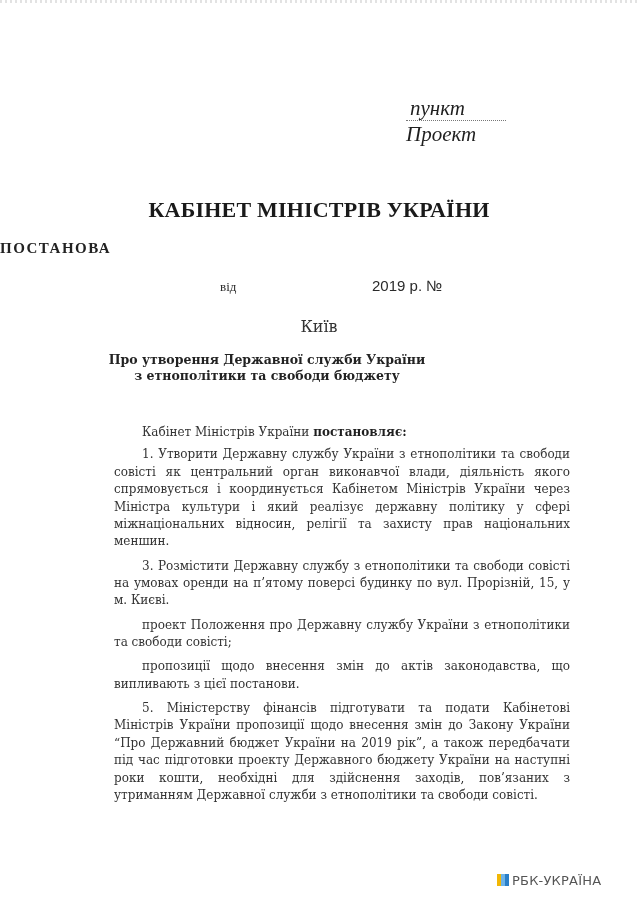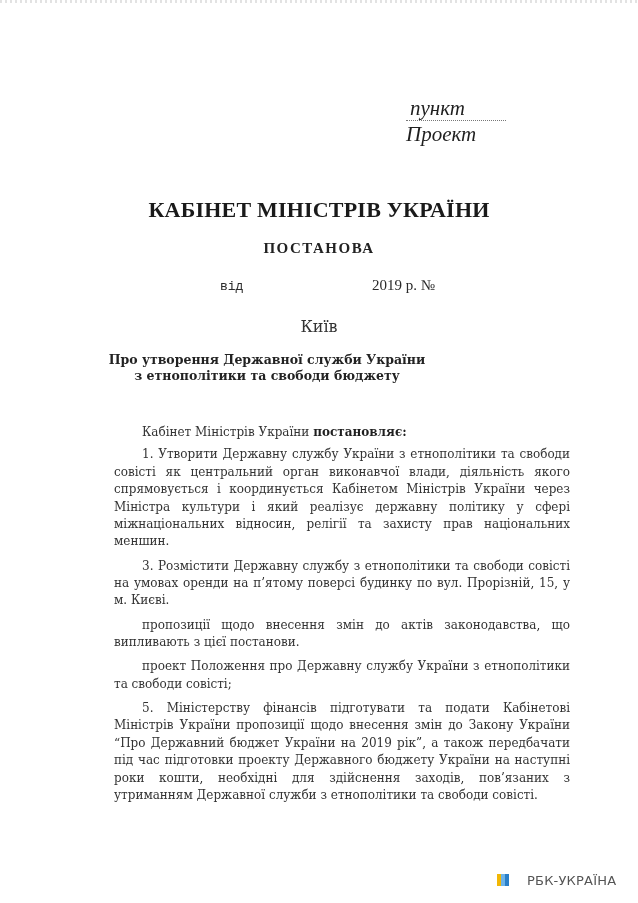--- a/index.html
+++ b/index.html
@@ -8,33 +8,33 @@
     font-family: "DejaVu Serif", "Liberation Serif", serif; color: #2a2a2a;
   }
   .scan-edge { position: absolute; left: 0; top: 0; width: 638px; height: 3px;
     background: repeating-linear-gradient(90deg, #cfcfcf 0 2px, transparent 2px 5px); opacity: .6; }
   .stamp { position: absolute; left: 406px; top: 96px; font-family: "Liberation Serif", serif;
     font-style: italic; font-size: 21px; color: #1f1f1f; line-height: 24px; }
   .stamp .line1 { position: absolute; left: 4px; top: 0; width: 90px; }
   .stamp .line2 { position: absolute; left: 0; top: 24px; width: 100px; border-top: 1px dotted #777; padding-top: 1px; }
   .org { position: absolute; left: 0; width: 638px; top: 197px; text-align: center;
     font-family: "Liberation Serif", serif; font-weight: bold; font-size: 22px; color: #1a1a1a; letter-spacing: 0.2px; }
-  .doctype { position: absolute; left: 0; width: 638px; top: 240px; text-align: center;
+  .doctype { position: absolute; left: 0; width: 638px; top: 240px; 
     font-family: "Liberation Serif", serif; font-weight: bold; font-size: 15px; letter-spacing: 1.5px; color: #222; }
-  .date-from { position: absolute; left: 220px; top: 279px; font-size: 13px; font-family: Liberation Mono, monospace; }
-  .date-year { position: absolute; left: 372px; top: 277px; font-size: 15px; font-family: Liberation Serif, serif; }
+  .date-from { position: absolute; left: 220px; top: 279px; font-size: 13px; font-family: Liberation Serif, serif; }
+  .date-year { position: absolute; left: 372px; top: 277px; font-size: 15px; font-family: Liberation Sans, sans-serif; }
   .city { position: absolute; left: 0; width: 638px; top: 317px; text-align: center; font-size: 16px; font-family: "DejaVu Serif", serif; color: #333; }
   .title { position: absolute; left: 0; width: 534px; top: 352px; text-align: center;
     font-family: "DejaVu Serif", serif; font-weight: bold; font-size: 12.5px; line-height: 16px; color: #222; }
   .body { position: absolute; left: 114px; top: 424px; width: 456px; font-family: "DejaVu Serif", serif;
     font-size: 12px; line-height: 17.4px; color: #333; }
   .body p { margin: 0 0 6.8px 0; text-indent: 28px; text-align: justify; text-align-last: left; }
   .body p.first { margin-bottom: 5px; }
   .body b { color: #1f1f1f; }
-  .watermark { position: absolute; left: 497px; top: 872px; height: 16px; display: flex; align-items: center; gap: 18px; }
+  .watermark { position: absolute; left: 497px; top: 872px; height: 16px; display: flex; align-items: center; gap: 3px; }
   .wm-logo { width: 12px; height: 12px; position: relative; }
   .wm-logo span { position: absolute; bottom: 0; width: 4px; }
   .wm-text { font-family: "DejaVu Sans", sans-serif; font-size: 13px; color: #555; letter-spacing: 0.2px; }
 </style>
 </head>
 <body>
 
 <div class="scan-edge"></div>
 
 <div class="stamp">
@@ -50,22 +50,22 @@
 
 <div class="title">
   <div>Про утворення Державної служби України</div>
   <div>з етнополітики та свободи бюджету</div>
 </div>
 
 <div class="body">
   <p class="first"><span>Кабінет Міністрів України </span><b>постановляє:</b></p>
   <p>1. Утворити Державну службу України з етнополітики та свободи совісті як центральний орган виконавчої влади, діяльність якого спрямовується і координується Кабінетом Міністрів України через Міністра культури і який реалізує державну політику у сфері міжнаціональних відносин, релігії та захисту прав національних меншин.</p>
   <p>3. Розмістити Державну службу з етнополітики та свободи совісті на умовах оренди на п’ятому поверсі будинку по вул. Прорізній, 15, у м. Києві.</p>
+  <p>проект Положення про Державну службу України з етнополітики та свободи совісті;</p>
   <p>пропозиції щодо внесення змін до актів законодавства, що випливають з цієї постанови.</p>
-  <p>проект Положення про Державну службу України з етнополітики та свободи совісті;</p>
   <p>5. Міністерству фінансів підготувати та подати Кабінетові Міністрів України пропозиції щодо внесення змін до Закону України “Про Державний бюджет України на 2019 рік”, а також передбачати під час підготовки проекту Державного бюджету України на наступні роки кошти, необхідні для здійснення заходів, пов’язаних з утриманням Державної служби з етнополітики та свободи совісті.</p>
 </div>
 
 <div class="watermark">
   <div class="wm-logo">
     <span style="left:0;height:12px;background:#f2b705;"></span>
     <span style="left:4px;height:12px;background:#6db3e8;"></span>
     <span style="left:8px;height:12px;background:#2a7fc9;"></span>
   </div>
   <span class="wm-text">РБК-УКРАЇНА</span>

